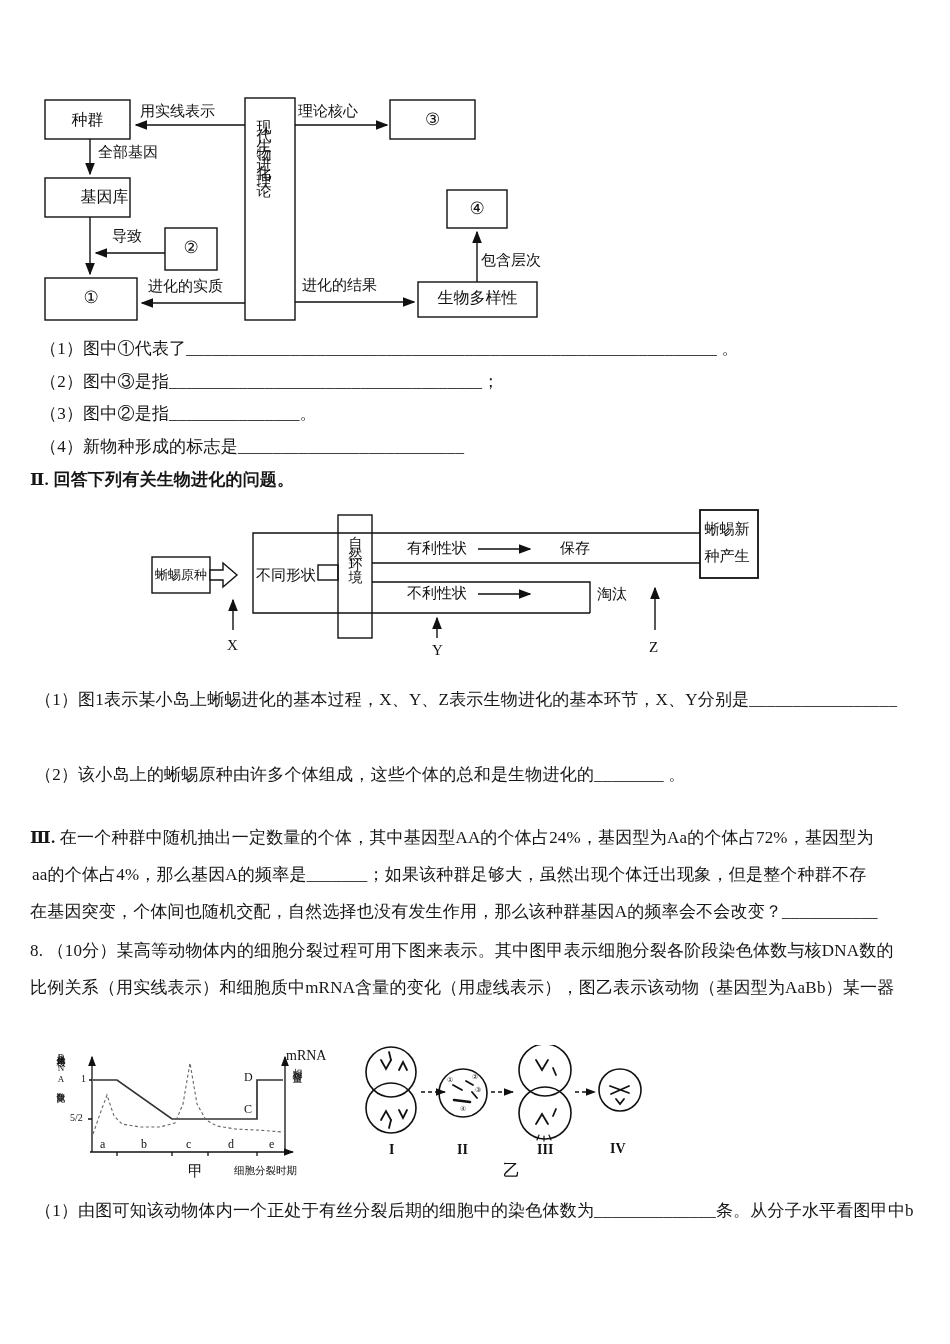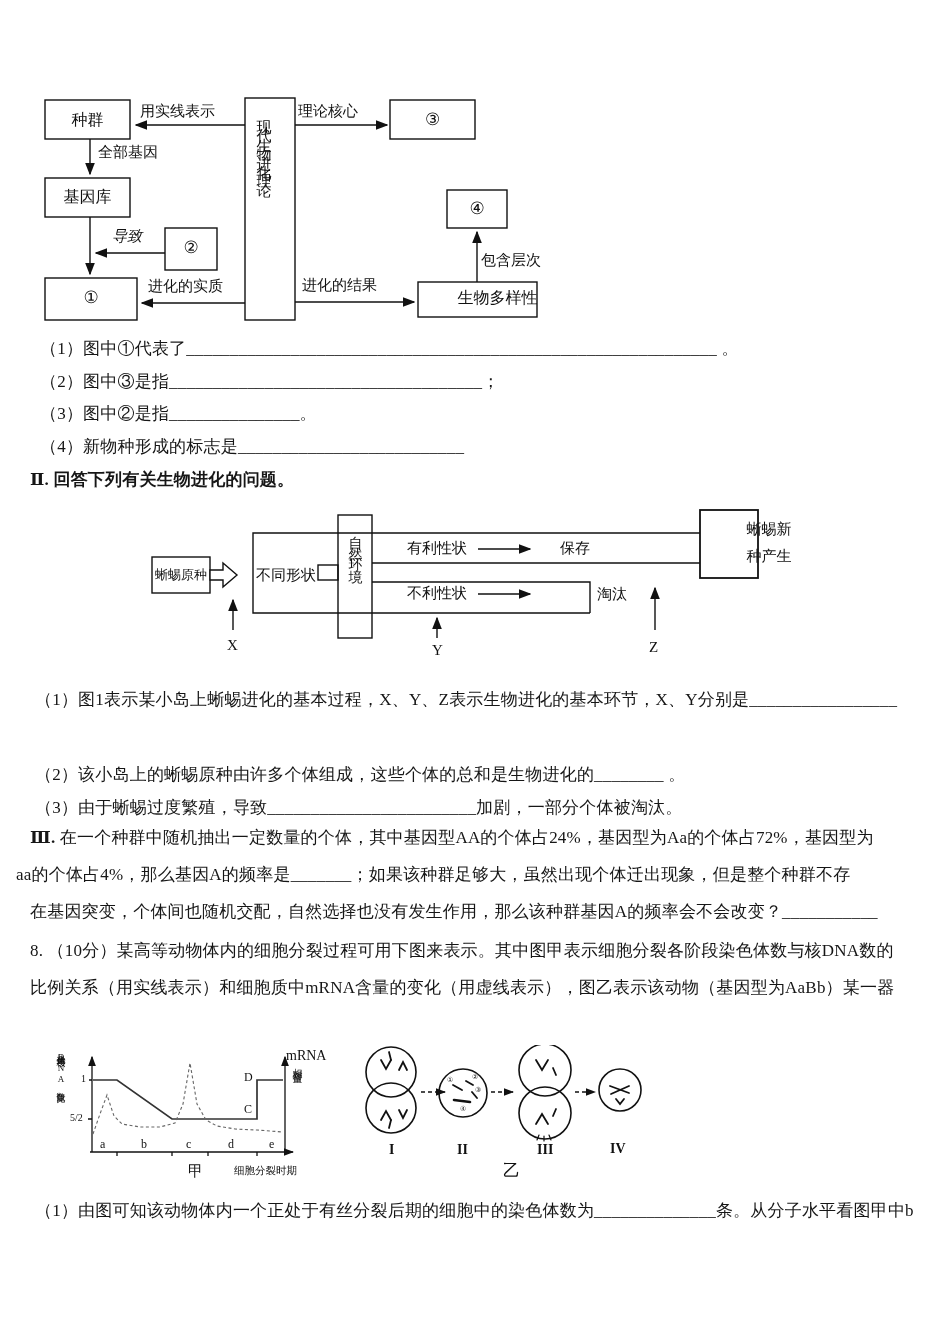--- a/index.html
+++ b/index.html
@@ -47,29 +47,29 @@
         <line x1="207" y1="213" x2="104" y2="213" marker-end="url(#a1)"></line>
         <line x1="257" y1="212" x2="376" y2="212" marker-end="url(#a1)"></line>
         <line x1="439" y1="192" x2="439" y2="142" marker-end="url(#a1)"></line>
       </g>
     </svg>
     <div class="dl ctr" style="left:7px;top:20px;width:85px;font-size:16px;">种群</div>
     <div class="dl" style="left:102px;top:12px;">用实线表示</div>
     <div class="dl" style="left:260px;top:12px;">理论核心</div>
     <div class="dl ctr" style="left:352px;top:19px;width:85px;font-size:17px;">③</div>
     <div class="dl" style="left:60px;top:53px;">全部基因</div>
-    <div class="dl ctr" style="left:7px;top:97px;width:85px;font-size:16px;">基因库</div>
-    <div class="dl" style="left:74px;top:137px;font-style:italic;">导致</div>
+    <div class="dl ctr" style="left:24px;top:97px;width:85px;font-size:16px;">基因库</div>
+    <div class="dl" style="left:74px;top:137px;">导致</div>
     <div class="dl ctr" style="left:127px;top:147px;width:52px;font-size:17px;">②</div>
     <div class="dl ctr" style="left:409px;top:108px;width:60px;font-size:17px;">④</div>
     <div class="dl" style="left:443px;top:161px;">包含层次</div>
     <div class="dl ctr" style="left:7px;top:197px;width:92px;font-size:17px;">①</div>
     <div class="dl" style="left:110px;top:187px;">进化的实质</div>
     <div class="dl" style="left:264px;top:186px;">进化的结果</div>
-    <div class="dl ctr" style="left:380px;top:198px;width:119px;font-size:16px;padding-left:20px;">生物多样性</div>
+    <div class="dl ctr" style="left:380px;top:198px;width:119px;font-size:16px;">生物多样性</div>
     <div class="dl vert" style="left:216px;top:18px;font-size:15px;letter-spacing:9px;">现代生物进化理论</div>
   </div>
 
   <div class="para" style="left:40px;top:338px;">（1）图中①代表了_____________________________________________________________ 。</div>
   <div class="para" style="left:40px;top:371px;">（2）图中③是指____________________________________；</div>
   <div class="para" style="left:40px;top:403px;">（3）图中②是指_______________。</div>
   <div class="para" style="left:40px;top:436px;">（4）新物种形成的标志是__________________________</div>
 
   <div class="para bold" style="left:30px;top:469px;">Ⅱ. 回答下列有关生物进化的问题。</div>
 
@@ -98,32 +98,31 @@
         <line x1="515" y1="130" x2="515" y2="88" marker-end="url(#a2)"></line>
       </g>
     </svg>
     <div class="dl ctr" style="left:12px;top:66px;width:58px;font-size:13px;">蜥蜴原种</div>
     <div class="dl" style="left:116px;top:66px;">不同形状</div>
     <div class="dl vert" style="left:206px;top:25px;font-size:14px;letter-spacing:11px;">自然环境</div>
     <div class="dl" style="left:267px;top:39px;">有利性状</div>
     <div class="dl" style="left:420px;top:39px;">保存</div>
     <div class="dl" style="left:267px;top:84px;">不利性状</div>
     <div class="dl" style="left:457px;top:85px;">淘汰</div>
-    <div class="dl ctr" style="left:576px;top:16px;width:50px;line-height:27px;white-space:normal;padding-left:28px;">蜥蜴新种产生</div>
+    <div class="dl ctr" style="left:562px;top:16px;width:50px;line-height:27px;white-space:normal;">蜥蜴新种产生</div>
     <div class="dl" style="left:87px;top:137px;">X</div>
     <div class="dl" style="left:292px;top:142px;">Y</div>
     <div class="dl" style="left:509px;top:139px;">Z</div>
   </div>
 
   <div class="para" style="left:35px;top:689px;">（1）图1表示某小岛上蜥蜴进化的基本过程，X、Y、Z表示生物进化的基本环节，X、Y分别是_________________</div>
   <div class="para" style="left:35px;top:764px;">（2）该小岛上的蜥蜴原种由许多个体组成，这些个体的总和是生物进化的________ 。</div>
-  <div class="para" style="left:35px;top:797px;">（3）由于蜥蜴过度繁殖，导致________________________加剧，一部分个体被淘汰。</div>
 
   <div class="para" style="left:30px;top:827px;"><span class="bold">Ⅲ.</span><span> 在一个种群中随机抽出一定数量的个体，其中基因型AA的个体占24%，基因型为Aa的个体占72%，基因型为</span></div>
-  <div class="para" style="left:16px;top:864px;font-family:Liberation Serif, serif;">aa的个体占4%，那么基因A的频率是_______；如果该种群足够大，虽然出现个体迁出现象，但是整个种群不存</div>
+  <div class="para" style="left:32px;top:864px;font-family:Liberation Serif, serif;">aa的个体占4%，那么基因A的频率是_______；如果该种群足够大，虽然出现个体迁出现象，但是整个种群不存</div>
   <div class="para" style="left:30px;top:901px;">在基因突变，个体间也随机交配，自然选择也没有发生作用，那么该种群基因A的频率会不会改变？___________</div>
 
   <div class="para" style="left:30px;top:940px;">8. （10分）某高等动物体内的细胞分裂过程可用下图来表示。其中图甲表示细胞分裂各阶段染色体数与核DNA数的</div>
   <div class="para" style="left:30px;top:977px;">比例关系（用实线表示）和细胞质中mRNA含量的变化（用虚线表示），图乙表示该动物（基因型为AaBb）某一器</div>
 
   <div class="diagram" style="left:45px;top:1042px;width:275px;height:150px;">
     <svg width="275" height="150" viewBox="0 0 275 150">
       <defs>
         <marker id="a3" markerWidth="8" markerHeight="6" refX="7" refY="3" orient="auto">
           <path d="M0,0L8,3L0,6Z" fill="#111"></path>

